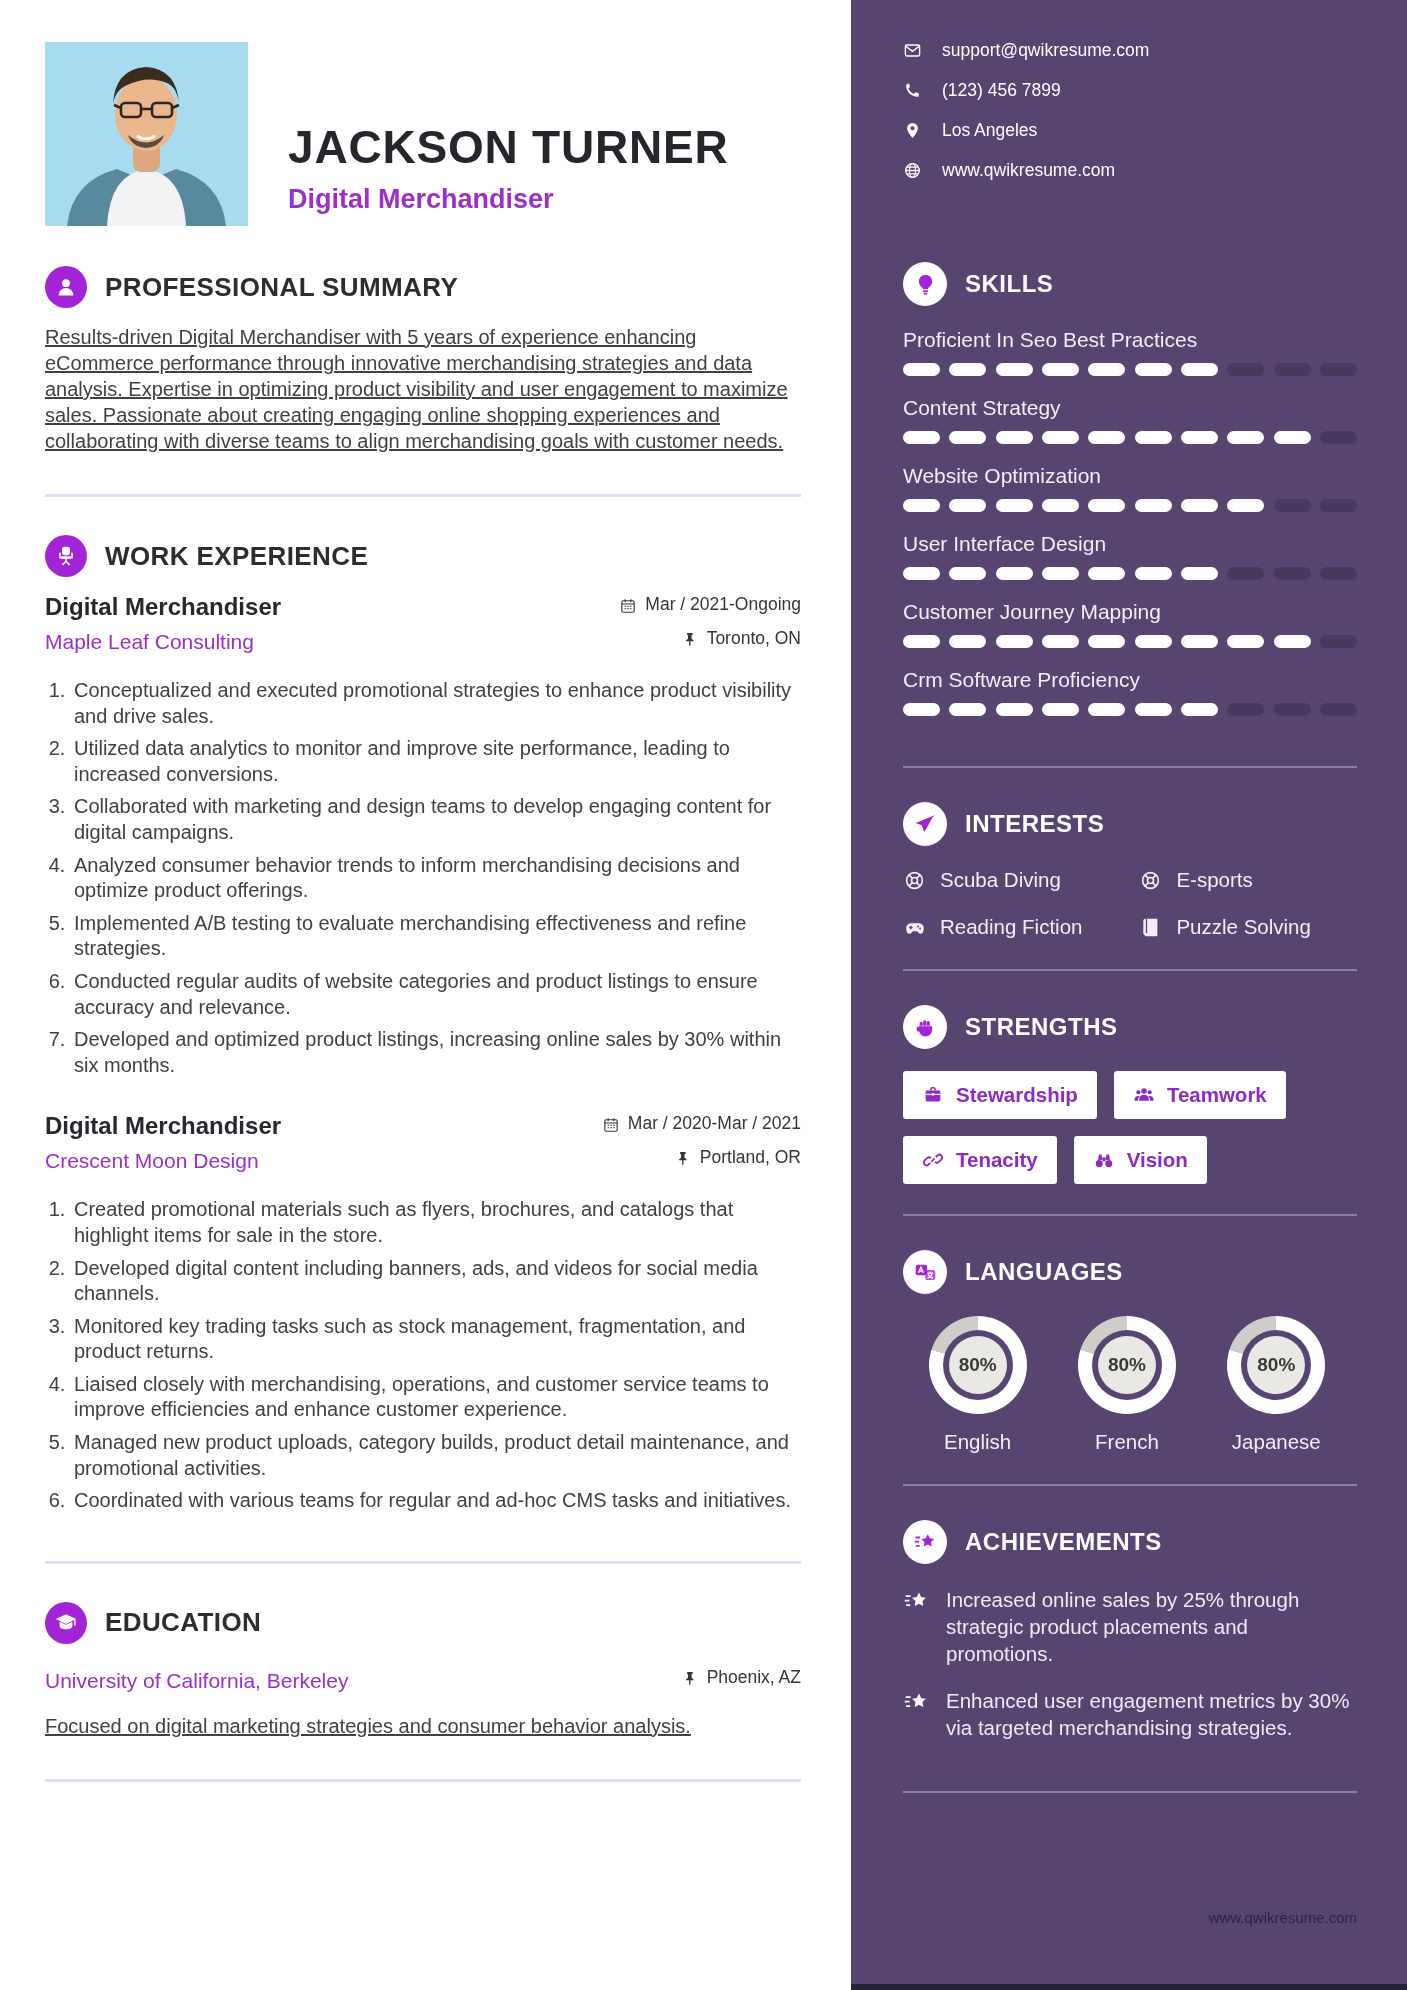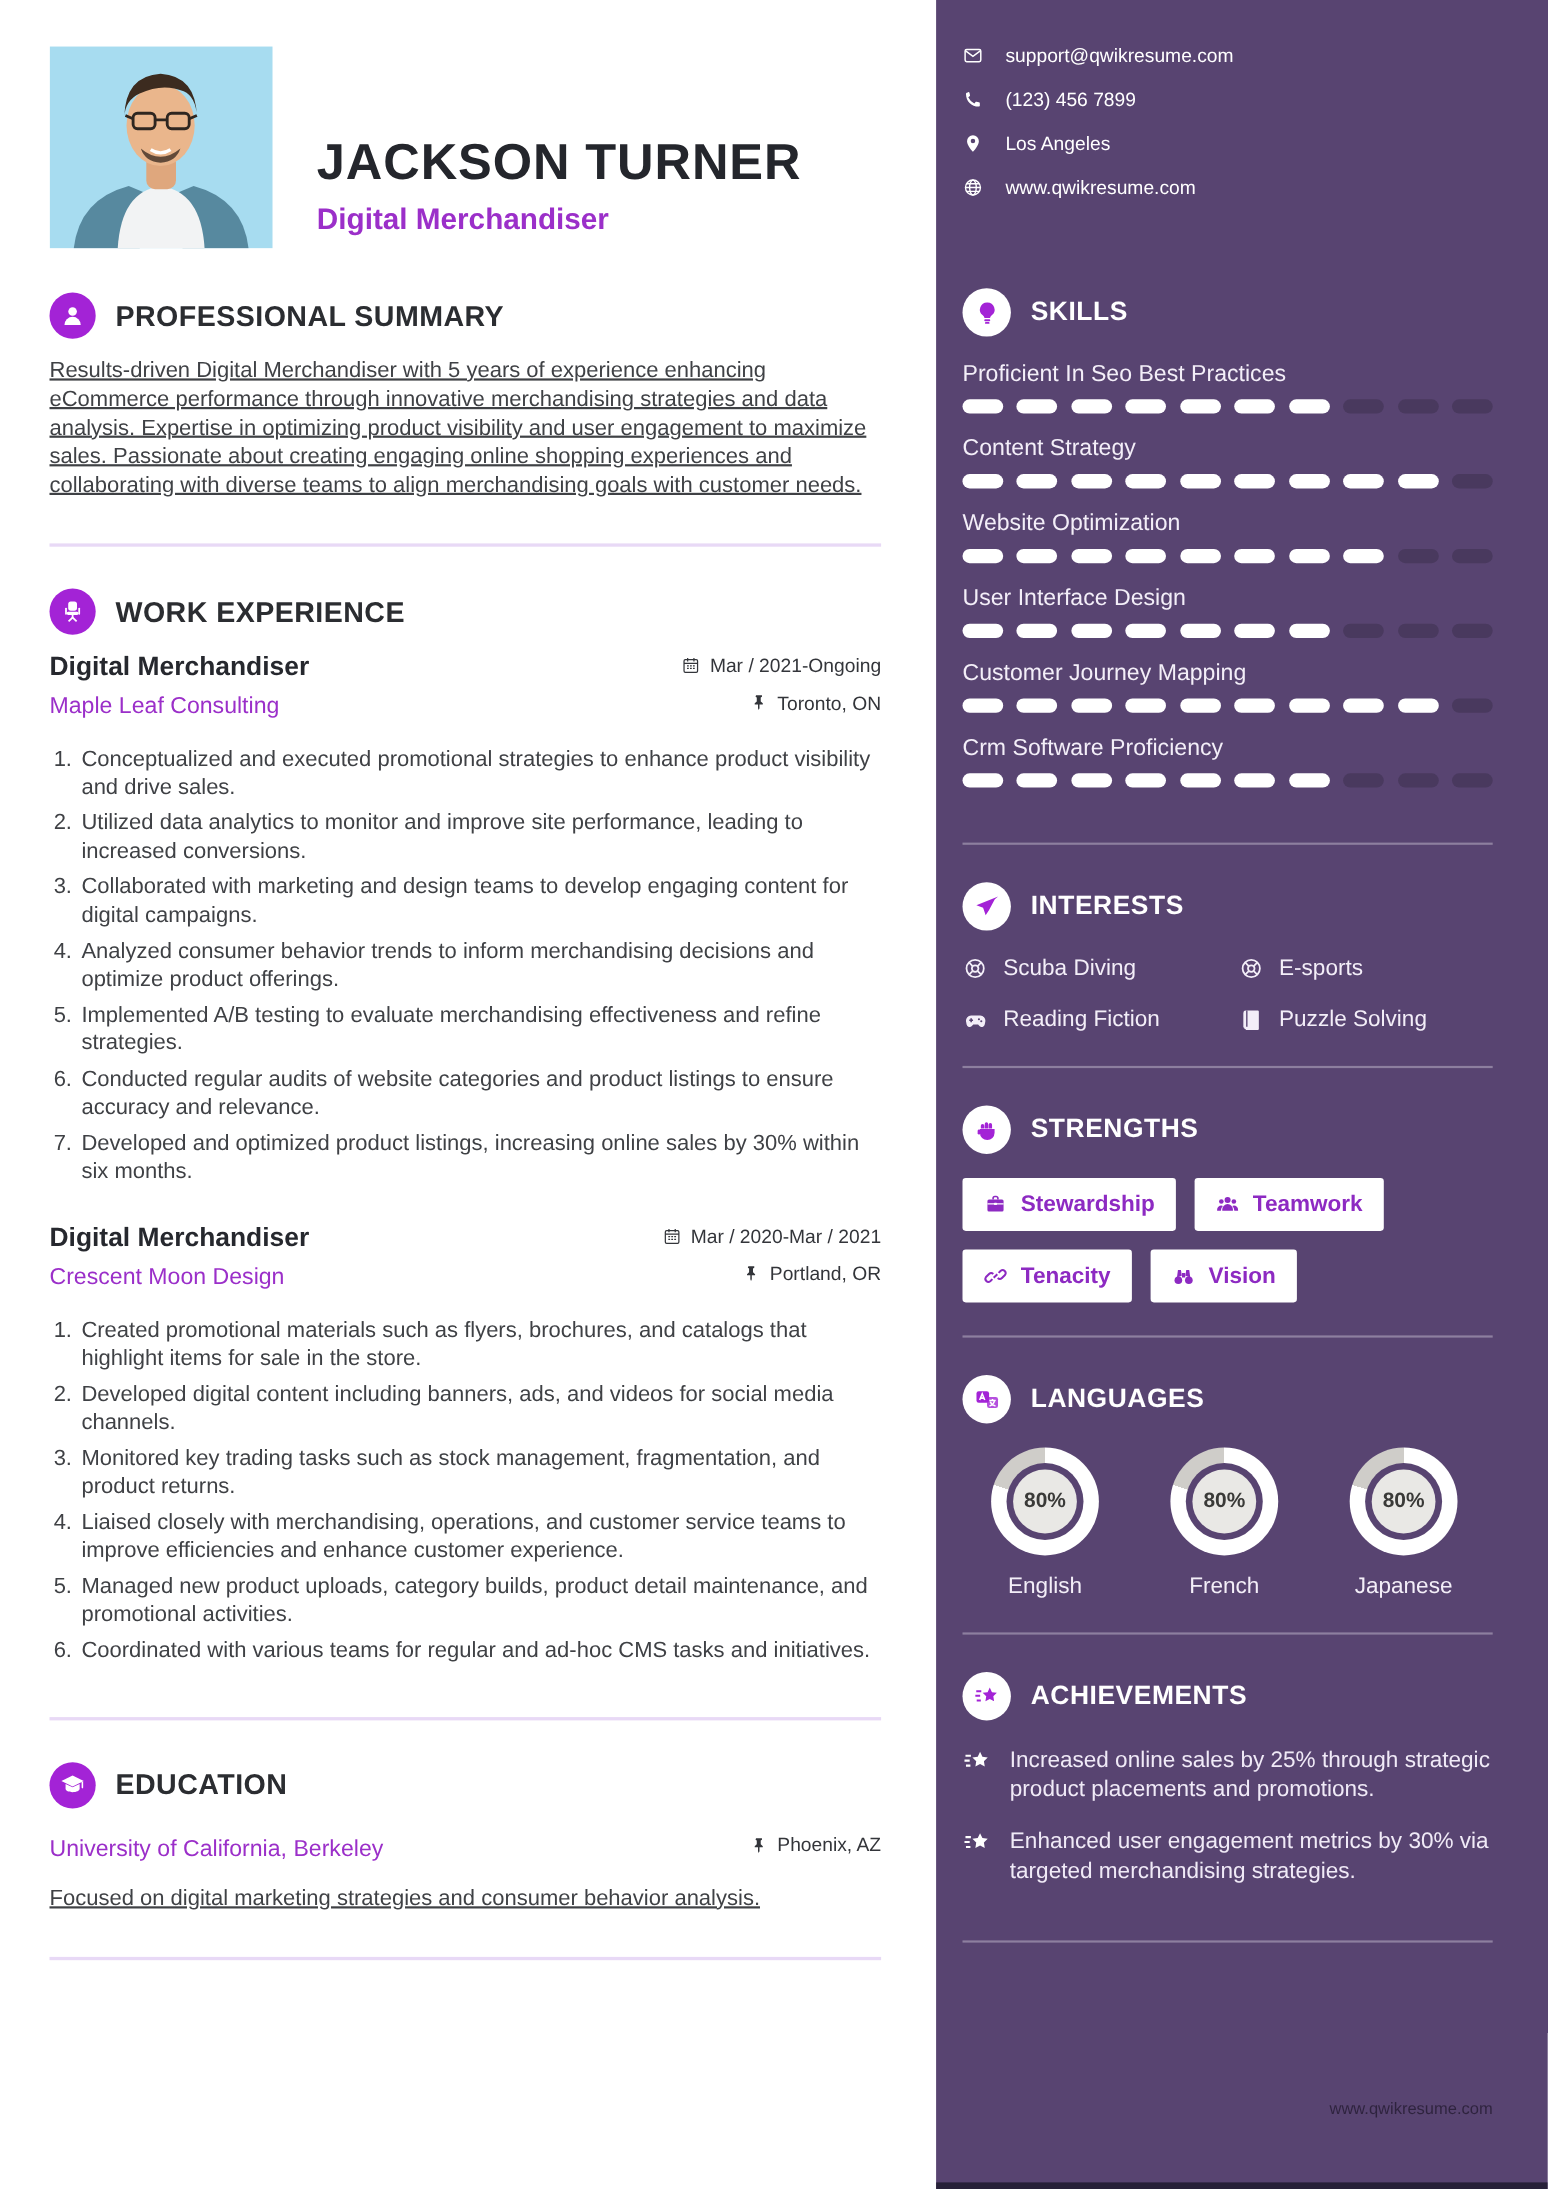--- a/index.html
+++ b/index.html
@@ -28,33 +28,33 @@
   h2{margin:0;font-size:26px;font-weight:800;letter-spacing:.4px;color:#2b2d31;}
   .body{margin:0;font-size:20px;line-height:1.3;color:#3f4145;text-decoration:underline;}
 
   .ldiv{border:none;height:3px;background:#e8d9f6;margin:40px 0 38px;width:100%;}
 
   .job{margin-top:8px;}
   .job + .job{margin-top:34px;}
   .job-head,.job-sub{display:flex;justify-content:space-between;align-items:baseline;}
   h3{margin:0;font-size:24px;font-weight:600;color:#26282e;}
   .company{margin-top:9px;font-size:21px;font-weight:500;color:var(--accent);}
-  .meta{display:flex;align-items:center;gap:8px;font-size:17.5px;color:#33353a;white-space:nowrap;}
+  .meta{display:flex;align-items:flex-end;gap:8px;font-size:17.5px;color:#33353a;white-space:nowrap;}
   .meta .ic svg{width:18px;height:18px;}
   ol.bullets{margin:24px 0 0;padding-left:26px;font-size:20px;line-height:1.28;}
   ol.bullets li{margin-bottom:7px;padding-left:3px;}
   .edu-note{margin-top:20px;}
 
   .powered{margin-top:auto;display:flex;align-items:center;gap:13px;font-size:16px;color:#3a3a3a;}
   .qlogo svg{width:30px;height:30px;display:block;}
   .qr-link{font-weight:600;color:#25262a;text-decoration:underline;letter-spacing:.2px;}
 
   
   .side{width:556px;height:100%;background:var(--sidebar);color:#fff;position:relative;
-        padding:40px 50px 0 24px;display:flex;flex-direction:column;overflow:hidden;}
+        padding:40px 50px 0 52px;display:flex;flex-direction:column;overflow:hidden;}
   .side::after{content:"";position:absolute;left:0;right:0;bottom:0;height:6px;background:#272138;}
   .c-row{display:flex;align-items:center;gap:20px;margin-bottom:19px;font-size:17.5px;}
   .c-ic svg{width:19px;height:19px;}
   .ssec{margin:0;}
   .ssec-head{display:flex;align-items:center;gap:18px;margin-bottom:22px;}
   .sic{width:44px;height:44px;border-radius:50%;background:#fff;color:var(--iconbg);
        display:flex;align-items:center;justify-content:center;flex:0 0 auto;}
   .sic .ic svg{width:25px;height:25px;}
   h4{margin:0;font-size:24px;font-weight:800;letter-spacing:.5px;color:#fff;}
   .skills-wrap{margin-top:0;}

